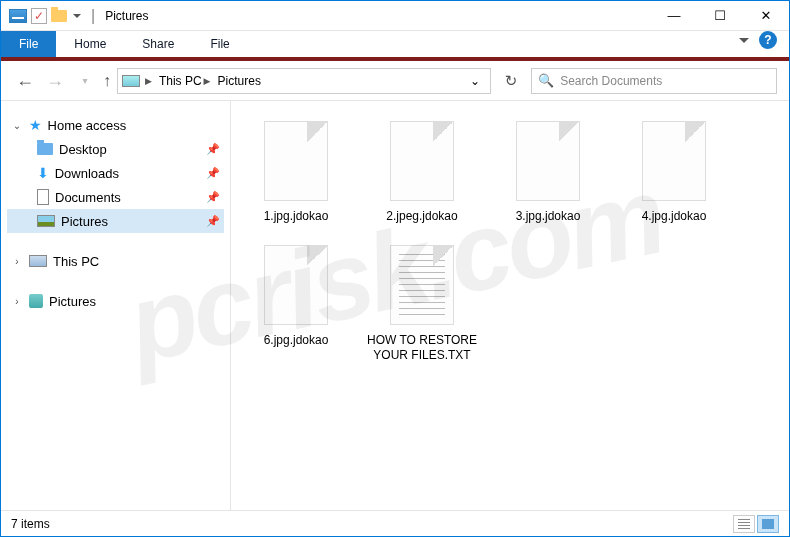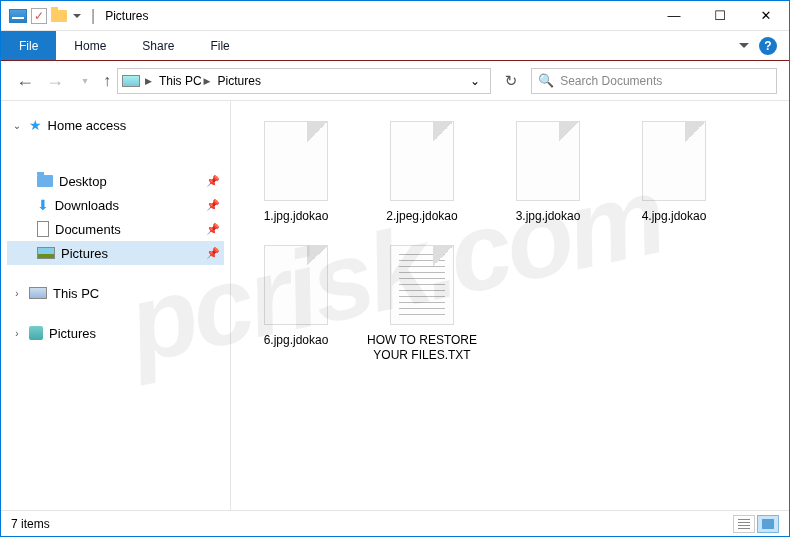--- a/index.html
+++ b/index.html
@@ -13,21 +13,21 @@
 .qat-check { width: 16px; height:16px; border:1px solid #aaa; display:inline-flex; align-items:center; justify-content:center; color:#d9534f; font-size:12px; }
 .qat-folder { width:16px; height:12px; background:#fc6; border-radius:1px; position:relative; }
 .qat-folder::before { content:""; position:absolute; top:-3px; left:0; width:7px; height:3px; background:#fc6; }
 .qat-dd { width:0;height:0;border-left:4px solid transparent;border-right:4px solid transparent;border-top:4px solid #555; margin-left:2px; }
 .title-sep { margin: 0 6px; color:#888; }
 .title-text { font-size: 12px; color:#000; }
 .winctrl { margin-left:auto; display:flex; }
 .winctrl > div { width:46px; height:30px; display:flex; align-items:center; justify-content:center; font-size:13px; color:#000; }
 
 
-.ribbon { height: 30px; display:flex; align-items:center; border-bottom:1px solid #7f1d1d; font-size:12px; }
+.ribbon { height: 30px; display:flex; align-items:flex-start; border-bottom:4px solid #7f1d1d; font-size:12px; }
 .file-tab { background:#1979ca; color:#fff; padding: 0 18px; height:100%; display:flex; align-items:center; }
 .r-tab { padding:0 18px; color:#0f172a; height:100%; display:flex; align-items:center; }
 .ribbon-right { margin-left:auto; display:flex; align-items:center; gap:10px; padding-right:12px; }
 .chev { width:0;height:0;border-left:5px solid transparent;border-right:5px solid transparent;border-top:5px solid #555; }
 .help { width:18px;height:18px;border-radius:50%;background:#1979ca;color:#fff;display:flex;align-items:center;justify-content:center;font-size:12px;font-weight:bold; }
 
 
 .navbar { height:40px; display:flex; align-items:center; gap:6px; padding:0 12px; border-bottom:1px solid #e5e5e5; }
 .nav-arrow { width:24px; text-align:center; color:#555; font-size:18px; }
 .nav-arrow.disabled { color:#bbb; }
@@ -135,21 +135,21 @@
 
 <div class="main">
 
   <div class="tree">
     <div class="tree-group">
       <div class="tree-row">
         <span class="tw">⌄</span>
         <span class="star">★</span>
         <span>Home access</span>
       </div>
-      <div class="tree-row" style="padding-left:30px;margin-top:32px;">
+      <div class="tree-row" style="padding-left:30px;">
         <span class="folder-ic blue"></span>
         <span>Desktop</span>
           <span class="pin">📌</span>
       </div>
       <div class="tree-row" style="padding-left:30px;">
         <span class="down-ic">⬇</span>
         <span>Downloads</span>
           <span class="pin">📌</span>
       </div>
       <div class="tree-row" style="padding-left:30px;">

